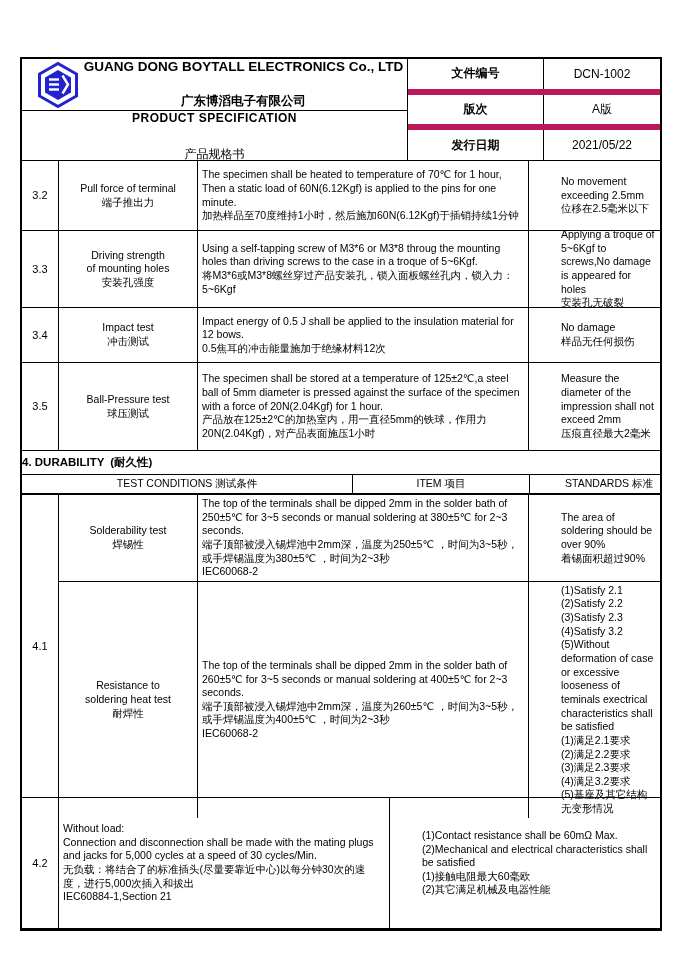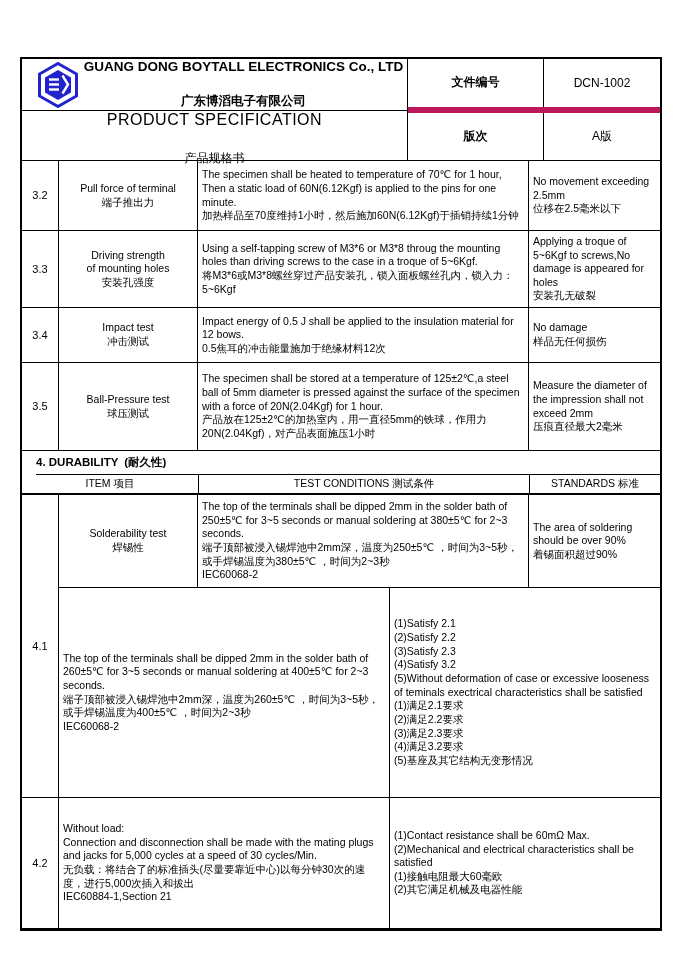--- a/index.html
+++ b/index.html
@@ -20,40 +20,40 @@
   .hdr{display:flex;height:101px;border-bottom:1px solid #000;}
   .hdr-left{width:386px;border-right:1px solid #000;display:flex;
             flex-direction:column;box-sizing:border-box;}
   .hdr-company{height:57px;border-bottom:1px solid #000;display:flex;
                align-items:center;box-sizing:border-box;padding-left:14px;}
   .hdr-names{flex:1;text-align:center;}
   .company-en{font-size:13.5px;font-weight:bold;}
   .company-cn{font-size:12.5px;font-weight:bold;margin-top:19px;}
   .hdr-title{flex:1;display:flex;flex-direction:column;align-items:center;
              justify-content:center;}
-  .title-en{font-size:16px;font-weight:normal;letter-spacing:.5px;}
+  .title-en{font-size:12px;font-weight:bold;letter-spacing:.5px;}
   .title-cn{font-size:12px;font-weight:normal;margin-top:21px;}
   .hdr-right{flex:1;display:flex;flex-direction:column;}
   .meta-row{flex:1;display:flex;border-bottom:6px solid #be185d;box-sizing:border-box;}
   .meta-row:last-child{border-bottom:none;}
   .meta-label{width:136px;border-right:1px solid #000;display:flex;
               align-items:center;justify-content:center;font-size:12px;
               font-weight:bold;box-sizing:border-box;}
   .meta-value{flex:1;display:flex;align-items:center;justify-content:center;
               font-size:12px;font-weight:normal;}
   
   .c-num{width:37px;font-size:11px;}
   .c-item{width:139px;}
   .c-cond{width:331px;}
-  .c-std{flex:1;}
+  .c-std{flex:1;margin-left:28px;}
   
   .r32{height:70px;} .r33{height:77px;} .r34{height:55px;} .r35{height:88px;}
   .band{height:24px;display:flex;align-items:center;
         font-size:11.5px;font-weight:bold;border-bottom:1px solid #000;
-        box-sizing:border-box;margin-left:14px;}
+        box-sizing:border-box;}
   .colhdr{height:20px;border-bottom:2px solid #000;}
   .colhdr .cell{font-size:10.5px;}
   .c-itemhdr{width:177px;}
   .r41{height:303px;}
   .subrows{flex:1;display:flex;flex-direction:column;}
   .sub{display:flex;box-sizing:border-box;}
   .r41a{height:93px;border-bottom:1px solid #000;}
   .r41b{flex:1;}
   .r42{height:130px;}
   .logo{width:44px;height:46px;display:inline-block;flex:0 0 auto;}
@@ -90,20 +90,24 @@
     </div>
     <div class="hdr-right">
       <div class="meta-row">
         <div class="meta-label">文件编号</div>
         <div class="meta-value">DCN-1002</div>
       </div>
       <div class="meta-row">
         <div class="meta-label">版次</div>
         <div class="meta-value">A版</div>
       </div>
+      <div class="meta-row">
+        <div class="meta-label">发行日期</div>
+        <div class="meta-value">2021/05/22</div>
+      </div>
     </div>
   </div>
 
   <div class="row r32 brd-b">
     <div class="cell center brd-r c-num">3.2</div>
     <div class="cell center brd-r c-item">Pull force of terminal
 端子推出力</div>
     <div class="cell left brd-r c-cond">The specimen shall be heated to temperature of 70℃ for 1 hour,
 Then a static load of 60N(6.12Kgf) is applied to the pins for one minute.
 加热样品至70度维持1小时，然后施加60N(6.12Kgf)于插销持续1分钟</div>
@@ -135,38 +139,41 @@
 球压测试</div>
     <div class="cell left brd-r c-cond">The specimen shall be stored at a temperature of 125±2℃,a steel ball of 5mm diameter is pressed against the surface of the specimen with a force of 20N(2.04Kgf) for 1 hour.
 产品放在125±2℃的加热室内，用一直径5mm的铁球，作用力20N(2.04Kgf)，对产品表面施压1小时</div>
     <div class="cell left c-std">Measure the diameter of the impression shall not exceed 2mm
 压痕直径最大2毫米</div>
   </div>
 
   <div class="band">4. DURABILITY (耐久性)</div>
 
   <div class="row colhdr">
+    <div class="cell center brd-r c-cond">TEST CONDITIONS 测试条件</div>
     <div class="cell center brd-r c-itemhdr">ITEM 项目</div>
-    <div class="cell center brd-r c-cond">TEST CONDITIONS 测试条件</div>
     <div class="cell center c-std">STANDARDS 标准</div>
   </div>
 
   <div class="row r41 brd-b">
     <div class="cell center brd-r c-num">4.1</div>
     <div class="subrows">
       <div class="sub r41a">
         <div class="cell center brd-r c-item">Solderability test
 焊锡性</div>
         <div class="cell left brd-r c-cond">The top of the terminals shall be dipped 2mm in the solder bath of 250±5℃ for 3~5 seconds or manual soldering at 380±5℃ for 2~3 seconds.
 端子顶部被浸入锡焊池中2mm深，温度为250±5℃ ，时间为3~5秒，或手焊锡温度为380±5℃ ，时间为2~3秒
 IEC60068-2</div>
         <div class="cell left c-std">The area of soldering should be over 90%
 着锡面积超过90%</div>
       </div>
       <div class="sub r41b">
+        <div class="cell center brd-r c-item">Resistance to
+soldering heat test
+耐焊性</div>
         <div class="cell left brd-r c-cond">The top of the terminals shall be dipped 2mm in the solder bath of 260±5℃ for 3~5 seconds or manual soldering at 400±5℃ for 2~3 seconds.
 端子顶部被浸入锡焊池中2mm深，温度为260±5℃ ，时间为3~5秒，或手焊锡温度为400±5℃ ，时间为2~3秒
 IEC60068-2</div>
         <div class="cell left c-std">(1)Satisfy 2.1
 (2)Satisfy 2.2
 (3)Satisfy 2.3
 (4)Satisfy 3.2
 (5)Without deformation of case or excessive looseness of teminals exectrical characteristics shall be satisfied
 (1)满足2.1要求
 (2)满足2.2要求

